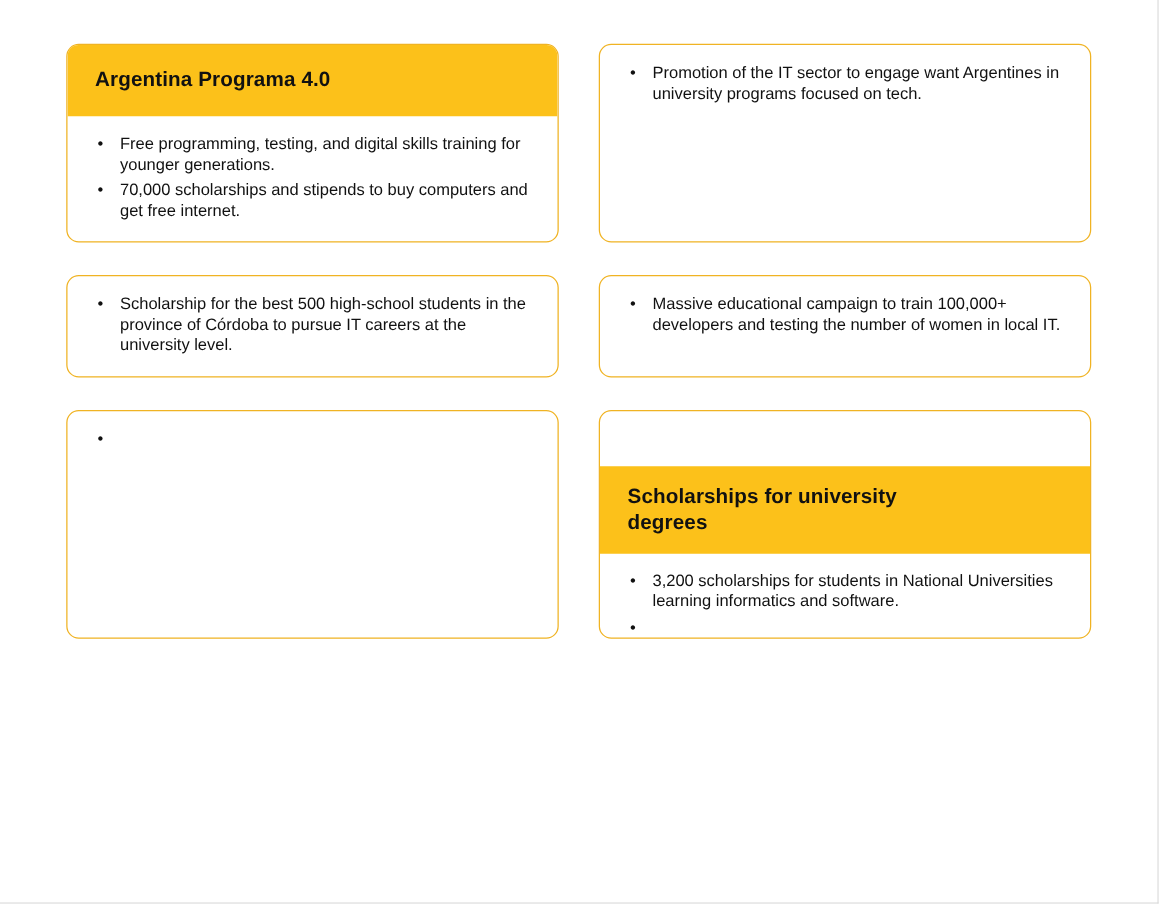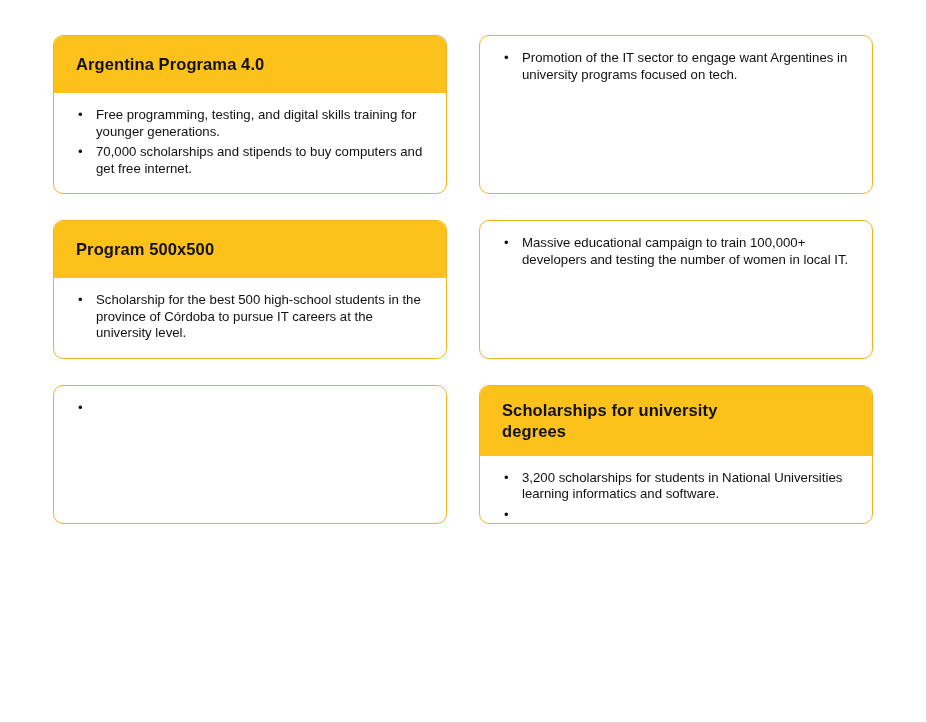--- a/index.html
+++ b/index.html
@@ -89,21 +89,21 @@
     margin-bottom: 0;
   }
   ul.bullets li .dot {
     position: absolute;
     left: 4px;
     top: 0;
     font-size: 13.2px;
     line-height: 1.25;
     color: #111111;
   }
-  .h-two-line .card-header { min-height: 57px; align-items: flex-start; }
+  .h-two-line .card-header { min-height: 57px; align-items: flex-start; margin-top: 44px; }
 </style>
 </head>
 <body>
 
 <div id="page">
   <div id="grid">
 
     <div class="card row1">
       <div class="card-header">
         <div class="card-title">Argentina Programa 4.0</div>
@@ -127,23 +127,20 @@
         <ul class="bullets">
           <li>
             <span class="dot">•</span>
             <span>Promotion of the IT sector to engage want Argentines in university programs focused on tech.</span>
           </li>
         </ul>
       </div>
     </div>
 
     <div class="card row2">
-      <div class="card-header">
-        <div class="card-title">Program 500x500</div>
-      </div>
       <div class="card-body">
         <ul class="bullets">
           <li>
             <span class="dot">•</span>
             <span>Scholarship for the best 500 high-school students in the province of Córdoba to pursue IT careers at the university level.</span>
           </li>
         </ul>
       </div>
     </div>
 

